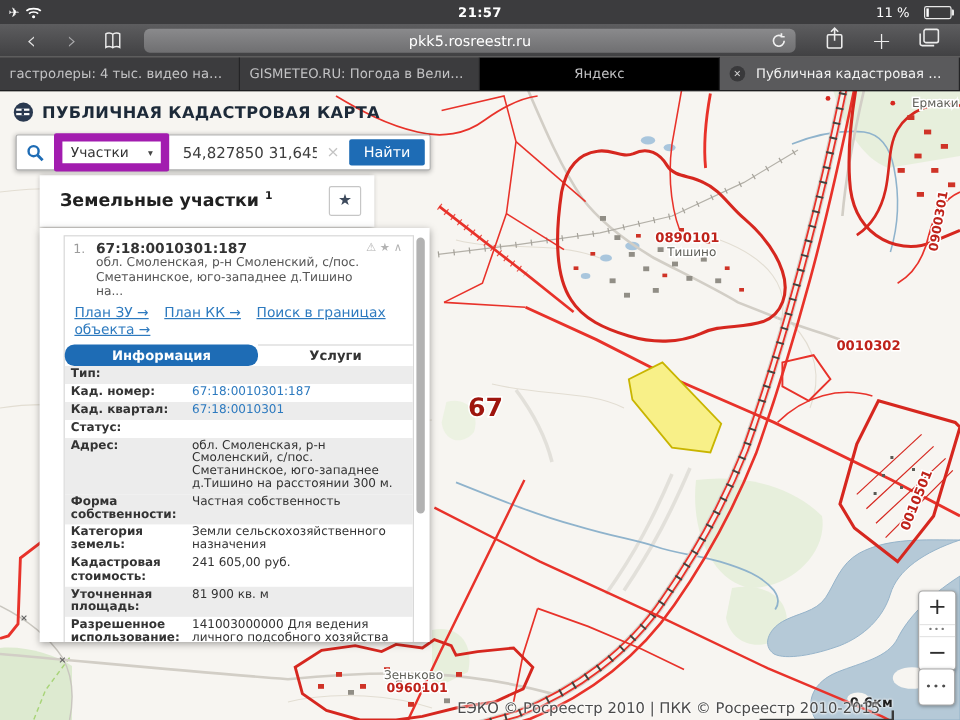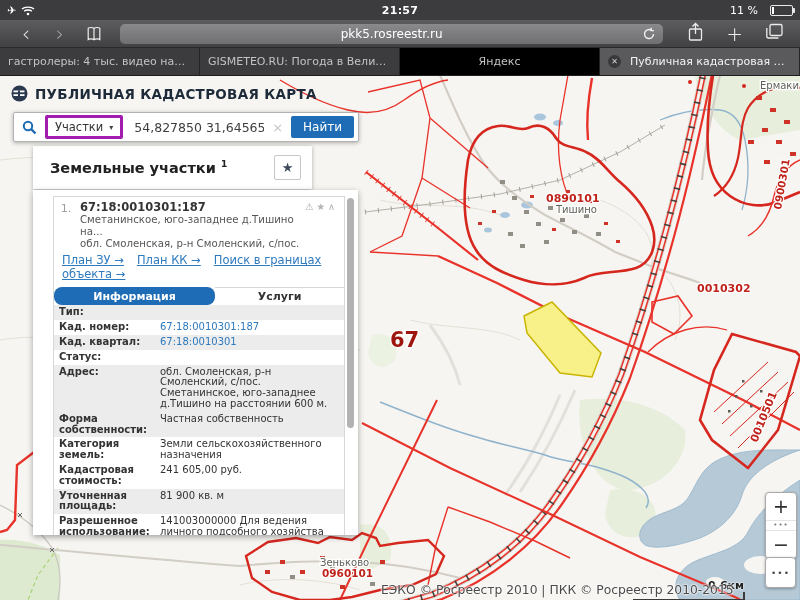--- a/index.html
+++ b/index.html
@@ -39,21 +39,21 @@
   
   .content{position:absolute;top:75px;left:0;right:0;bottom:0;overflow:hidden;}
   svg.map{position:absolute;left:0;top:0;}
   
   .site-header{position:absolute;left:11px;top:10px;display:flex;align-items:center;gap:7px;z-index:5;}
   .site-title{font-size:13.5px;font-weight:bold;color:#1d2a39;letter-spacing:.3px;}
   
   .search-bar{position:absolute;left:13px;top:37px;width:346px;height:30px;background:#fff;border:1px solid #b3b3b3;
     border-radius:2px;box-shadow:0 1px 4px rgba(0,0,0,.3);display:flex;align-items:center;
     padding:0 4px 0 8px;box-sizing:border-box;z-index:6;}
-  .cat-select{display:flex;align-items:center;gap:6px;border:3px solid #a21caf;border-radius:2px;
+  .cat-select{display:flex;align-items:center;gap:16px;border:7px solid #a21caf;border-radius:2px;
     padding:2px 7px;font-size:11.5px;color:#333;margin-left:8px;background:#fff;}
   .cat-arrow{font-size:8px;color:#444;}
   .query-text{flex:1;font-size:12.5px;color:#3e3e3e;padding-left:11px;white-space:nowrap;overflow:hidden;}
   .clear-x{color:#c4c4c4;font-size:13px;margin:0 8px;}
   .find-btn{background:#1e6cb5;color:#fff;font-size:12px;padding:4px 12px;border-radius:2px;}
   
   .panel-head{position:absolute;left:33px;top:71px;width:279px;height:43px;background:#fff;
     box-shadow:0 1px 4px rgba(0,0,0,.3);display:flex;align-items:center;box-sizing:border-box;
     padding:0 11px 0 17px;z-index:5;}
   .ph-title{font-size:14.5px;font-weight:bold;color:#212121;flex:1;}
@@ -397,22 +397,22 @@
         <span>★</span>
       </span>
     </div>
 
     <div class="results">
       <div class="card">
         <div class="card-head">
           <span class="idx">1.</span>
           <span class="chmain">
             <div class="cad-num">67:18:0010301:187</div>
+            <div class="addr-line">обл. Смоленская, р-н Смоленский, с/пос.</div>
             <div class="addr-line">Сметанинское, юго-западнее д.Тишино на...</div>
-            <div class="addr-line">обл. Смоленская, р-н Смоленский, с/пос.</div>
           </span>
           <span class="cicons"><span>⚠</span><span>★</span><span>∧</span></span>
         </div>
         <div class="links">
           <a>План ЗУ →</a><a>План КК →</a><a>Поиск в границах объекта →</a>
         </div>
         <div class="ptabs">
           <div class="ptab-info">Информация</div>
           <div class="ptab-serv">Услуги</div>
         </div>
@@ -426,21 +426,21 @@
             </div>
           <div class="row alt">
               <span class="lb">Кад. квартал:</span>
               <span class="val link">67:18:0010301</span>
             </div>
           <div class="row">
               <span class="lb">Статус:</span>
             </div>
           <div class="row alt">
               <span class="lb">Адрес:</span>
-              <span class="val">обл. Смоленская, р-н Смоленский, с/пос. Сметанинское, юго-западнее д.Тишино на расстоянии 600 м.</span>
+              <span class="val">обл. Смоленская, р-н Смоленский, с/пос. Сметанинское, юго-западнее д.Тишино на расстоянии 300 м.</span>
             </div>
           <div class="row alt">
               <span class="lb">Форма собственности:</span>
               <span class="val">Частная собственность</span>
             </div>
           <div class="row">
               <span class="lb">Категория земель:</span>
               <span class="val">Земли сельскохозяйственного назначения</span>
             </div>
           <div class="row">

